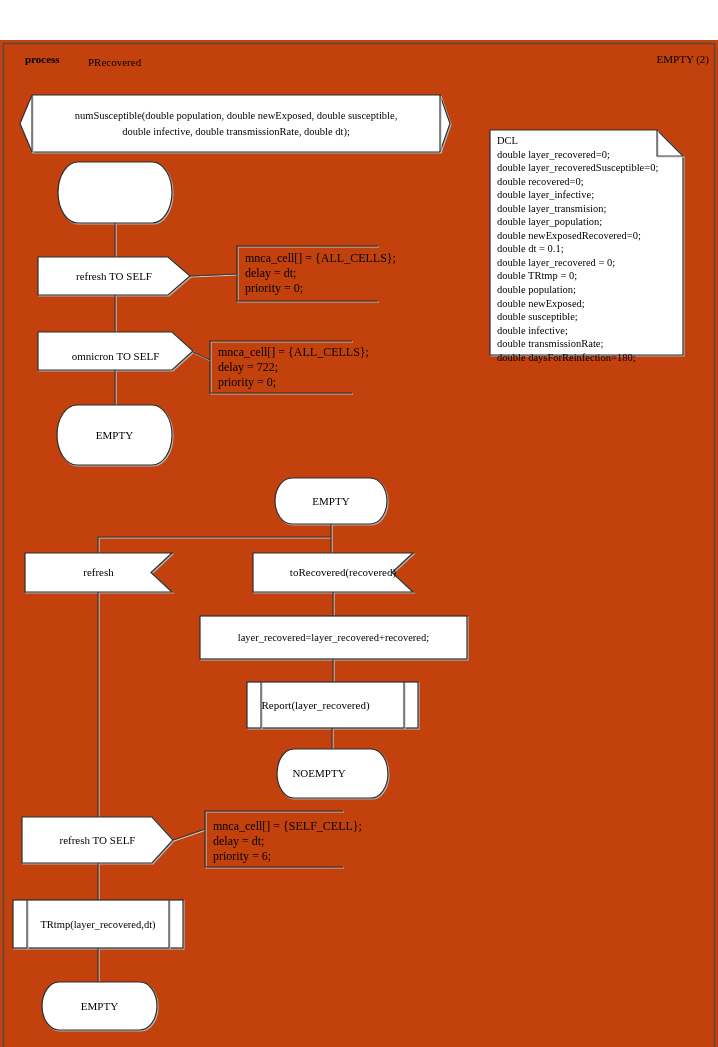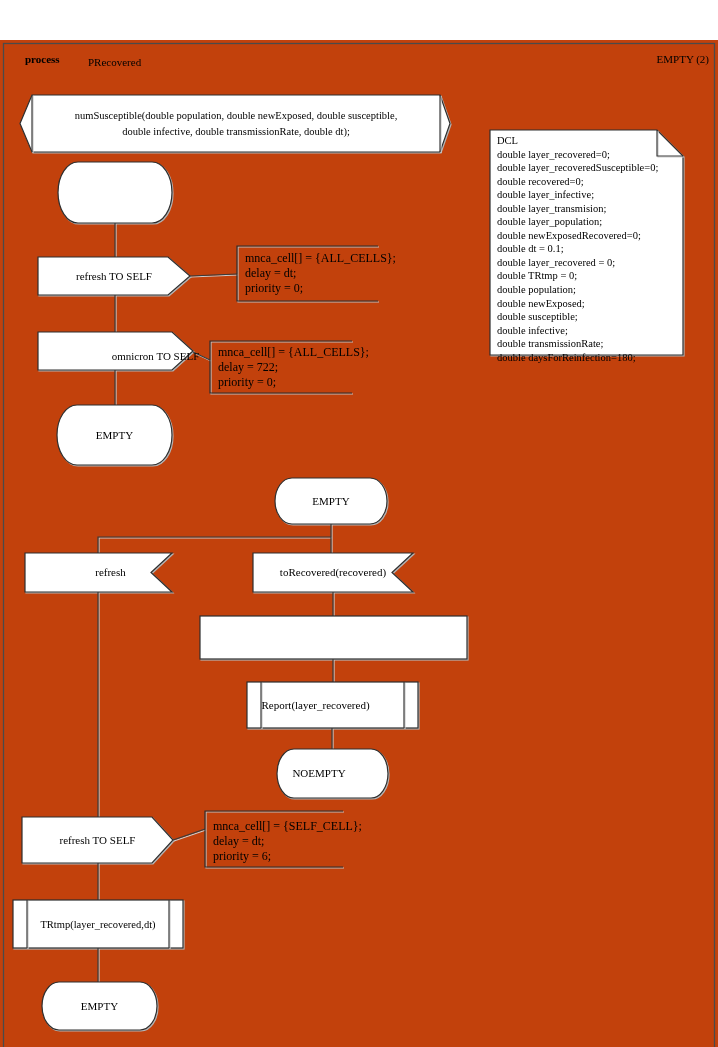--- a/index.html
+++ b/index.html
@@ -101,29 +101,30 @@
 double newExposed;
 double susceptible;
 double infective;
 double transmissionRate;
 double daysForReinfection=180;</div>
 
   <div class="lbl" style="left:38px;top:217px;width:152px;height:38px;">refresh TO SELF</div>
   <div class="note" style="left:245px;top:206px;width:132px;height:55px;">mnca_cell[] = {ALL_CELLS};
 delay = dt;
 priority = 0;</div>
-  <div class="lbl" style="left:38px;top:292px;width:155px;height:48px;padding-left:40px;">omnicron TO SELF</div>
+  <div class="lbl" style="left:38px;top:292px;width:155px;height:48px;">omnicron TO SELF</div>
   <div class="note" style="left:218px;top:301px;width:132px;height:52px;">mnca_cell[] = {ALL_CELLS};
 delay = 722;
 priority = 0;</div>
   <div class="lbl" style="left:57px;top:365px;width:115px;height:60px;">EMPTY</div>
 
   <div class="lbl" style="left:275px;top:438px;width:112px;height:46px;">EMPTY</div>
-  <div class="lbl" style="left:37px;top:513px;width:147px;height:39px;">refresh</div>
-  <div class="lbl" style="left:253px;top:513px;width:160px;height:39px;">toRecovered(recovered)</div>
+  <div class="lbl" style="left:25px;top:513px;width:147px;height:39px;">refresh</div>
+  <div class="lbl" style="left:253px;top:513px;width:160px;height:39px;padding-left:10px;">toRecovered(recovered)</div>
+  <div class="lbl small" style="left:200px;top:576px;width:267px;height:43px;">layer_recovered=layer_recovered+recovered;</div>
   <div class="lbl" style="left:247px;top:642px;width:137px;height:46px;">Report(layer_recovered)</div>
   <div class="lbl" style="left:275px;top:709px;width:88px;height:49px;">NOEMPTY</div>
 
   <div class="lbl" style="left:22px;top:777px;width:151px;height:46px;">refresh TO SELF</div>
   <div class="note" style="left:213px;top:771px;width:128px;height:60px;">mnca_cell[] = {SELF_CELL};
 delay = dt;
 priority = 6;</div>
   <div class="lbl small" style="left:13px;top:860px;width:170px;height:48px;">TRtmp(layer_recovered,dt)</div>
   <div class="lbl" style="left:42px;top:942px;width:115px;height:48px;">EMPTY</div>
 

